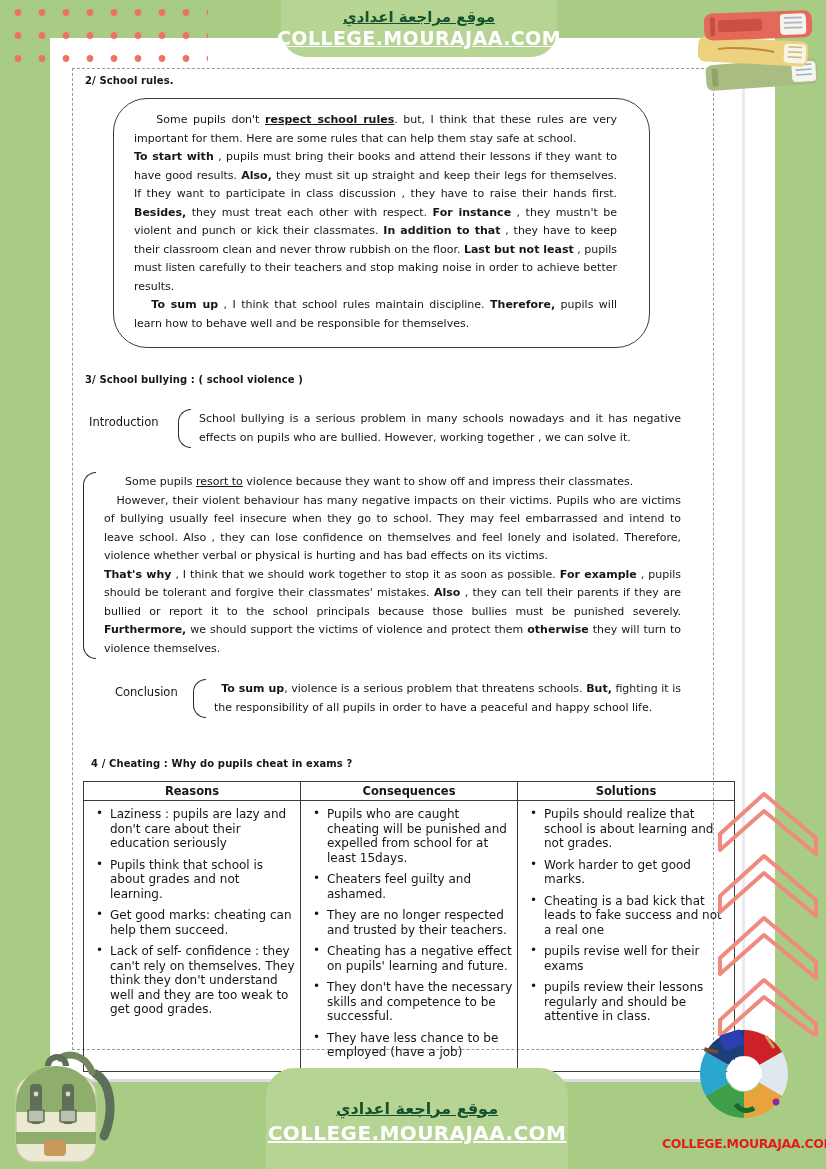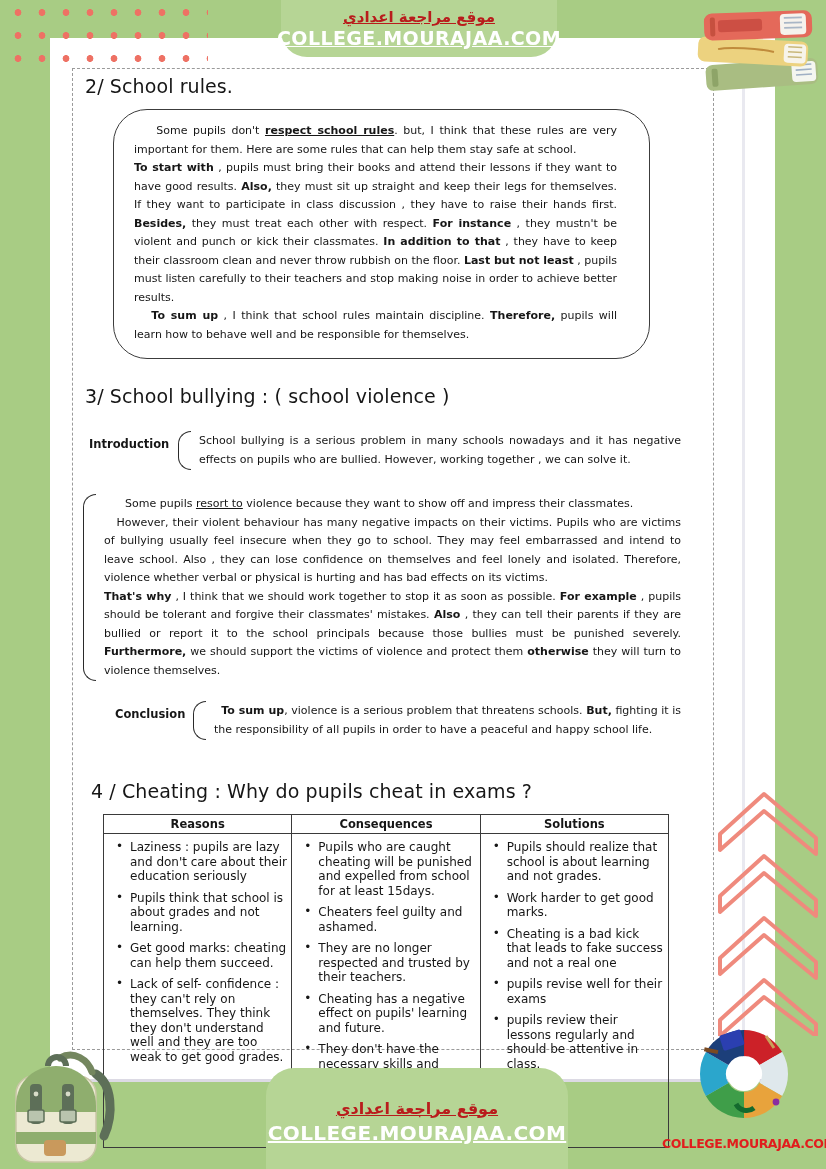--- a/index.html
+++ b/index.html
@@ -28,60 +28,60 @@
   
   .doc {
     position: absolute; left: 22px; top: 30px;
     width: 642px; height: 982px;
     border: 1px dashed #9a9a9a;
     padding: 6px 10px 0 10px;
     font-size: 11px;
     color: #161616;
   }
 
-  .sec-heading { font-weight: normal; font-size: 19px; margin-left: 2px; letter-spacing: 0.1px; }
+  .sec-heading { font-weight: bold; font-size: 10px; margin-left: 2px; letter-spacing: 0.1px; }
 
   .rules-box {
     margin: 12px 0 0 30px;
     width: 537px;
     border: 1.6px solid #3c3c3c;
     border-radius: 34px;
     padding: 12px 32px 14px 20px;
     line-height: 18.5px;
     text-align: justify;
   }
 
   .h3 { margin-top: 26px; }
 
   .crow { display: flex; align-items: stretch; margin-right: 18px; }
   .crow-intro { margin-top: 22px; }
   .crow-body  { margin-top: 20px; }
   .crow-concl { margin-top: 16px; }
   .crow .rlabel {
     flex: 0 0 95px;
-    font-weight: bold; font-size: 11.5px;
+    font-weight: normal; font-size: 11.5px;
     display: flex; align-items: flex-start;
     padding-top: 8px; padding-left: 6px;
   }
   .crow-body .rlabel { align-items: center; padding-top: 0; }
   .crow-concl .rlabel { padding-left: 32px; flex: 0 0 110px; }
   .bracket {
     flex: 0 0 13px;
     border: 1.7px solid #2a2a2a; border-right: 0;
     border-radius: 18px 0 0 18px;
     margin: 2px 8px 2px 0;
   }
   .rcontent { flex: 1; line-height: 18.5px; text-align: justify; padding: 3px 4px 3px 0; }
 
   .h4 { margin-top: 38px; margin-left: 8px; }
 
   table.ctable {
     border-collapse: collapse;
-    margin: 12px 0 0 20px;
-    width: 566px;
+    margin: 12px 0 0 0;
+    width: 652px;
     table-layout: fixed;
   }
   .ctable th, .ctable td { border: 1.6px solid #3a3a3a; }
   .ctable th {
     font-size: 11.5px; font-weight: bold; text-align: center;
     padding: 2px 0; height: 19px;
   }
   .ctable td { vertical-align: top; padding: 6px 4px 4px 4px; height: 172px; font-size: 12px; }
   .ctable ul { list-style: none; margin: 0; padding-left: 22px; }
   .ctable li { position: relative; margin-bottom: 7px; line-height: 14.5px; text-align: left; }
@@ -109,21 +109,21 @@
   .header-tab {
     position: absolute; left: 281px; top: 0;
     width: 276px; height: 57px;
     background: #b6d595;
     border-radius: 0 0 26px 26px;
     z-index: 3;
     display: flex; flex-direction: column; align-items: center; justify-content: center;
     gap: 1px;
   }
   .site-ar {
-    color: #b91c1c; font-weight: bold; font-size: 15px;
+    color: #14532d; font-weight: bold; font-size: 15px;
     text-decoration: underline; direction: rtl;
   }
   .site-domain {
     color: #ffffff; font-weight: bold; font-size: 19px;
     text-decoration: underline; letter-spacing: 0.4px;
   }
   .books { position: absolute; right: 0; top: 6px; z-index: 4; }
 
   
   .footer-tab {

